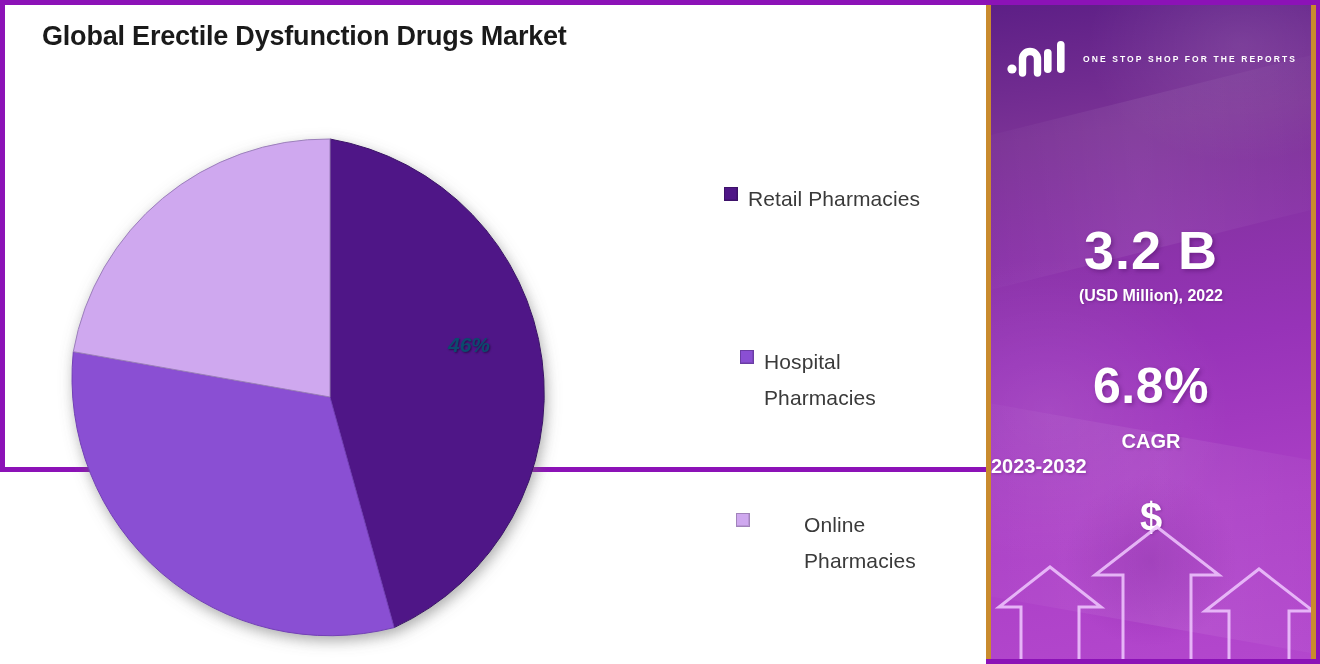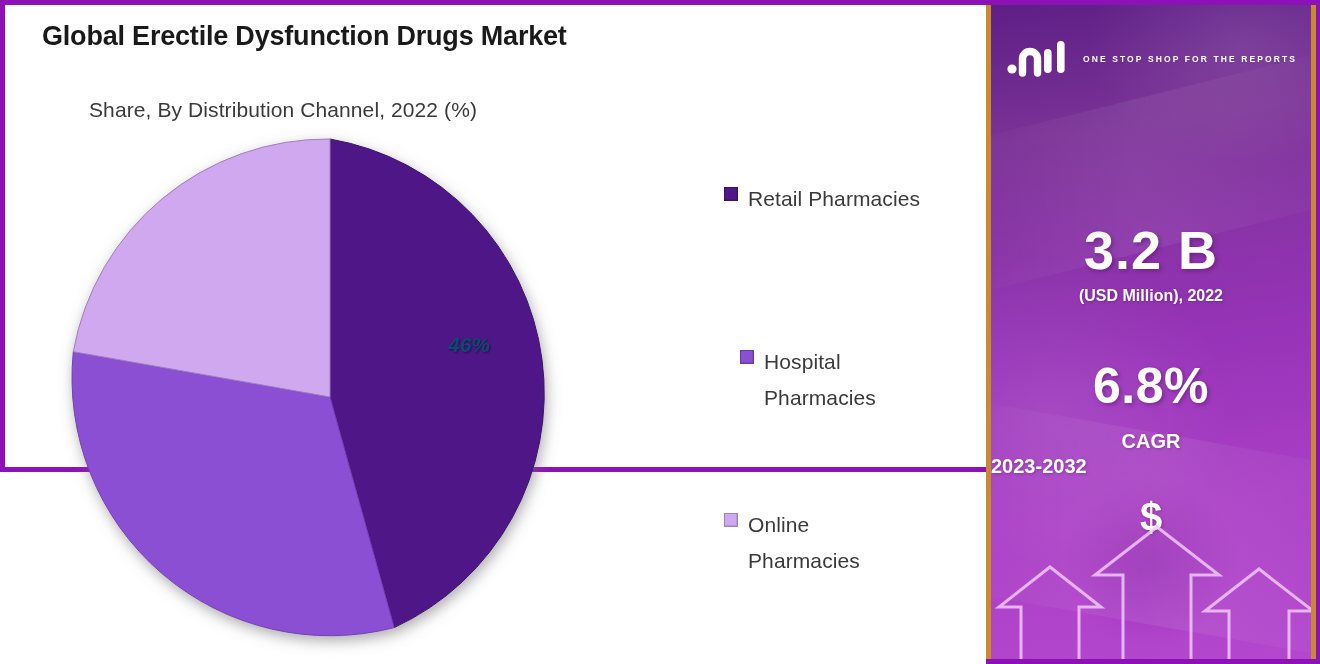--- a/index.html
+++ b/index.html
@@ -44,21 +44,21 @@
   .legend-item { display:flex; align-items:flex-start; margin-bottom:0;justify-content:flex-end; }
   .legend-item + .legend-item { margin-top:0; }
   .lg-sw {
     width:14px; height:14px; flex:0 0 14px; margin-top:6px; margin-right:10px;
     border:1px solid rgba(0,0,0,.22);
     box-shadow:inset -1px -1px 0 rgba(0,0,0,.10);
   }
   .lg-txt { font-size:21px; color:#3a3a3a; line-height:36px; letter-spacing:0.1px; }
   #legend-retail   { position:absolute; left:0; top:0; }
   #legend-hospital { position:absolute; left:16px; top:163px; }
-  #legend-online   { position:absolute; left:0; top:326px; }
+  #legend-online   { position:absolute; left:12px; top:326px;gap:44px; }
 
   
   #right-panel {
     position:relative; width:334px; height:664px;
     border-top:5px solid #8c12b7;
     border-bottom:5px solid #8c12b7;
     border-right:4px solid #8c12b7;
     background:#8c12b7;
   }
   #right-gold {
@@ -120,21 +120,20 @@
 </style>
 </head>
 <body>
 
 <div id="root">
 
   <div id="left-panel">
     <div id="left-inner">
 
       <div id="chart-title">Global Erectile Dysfunction Drugs Market</div>
-      <div id="chart-subtitle">Share, By Distribution Channel, 2022 (%)</div>
 
       <div id="pie-wrap">
         <svg id="pie-svg" viewBox="0 0 530 530">
           <defs>
             <filter id="pieShadow" x="-25%" y="-25%" width="150%" height="150%">
               <feDropShadow dx="2" dy="5" stdDeviation="7" flood-color="#6a6a6a" flood-opacity="0.55"></feDropShadow>
             </filter>
           </defs>
           <g filter="url(#pieShadow)">
 

